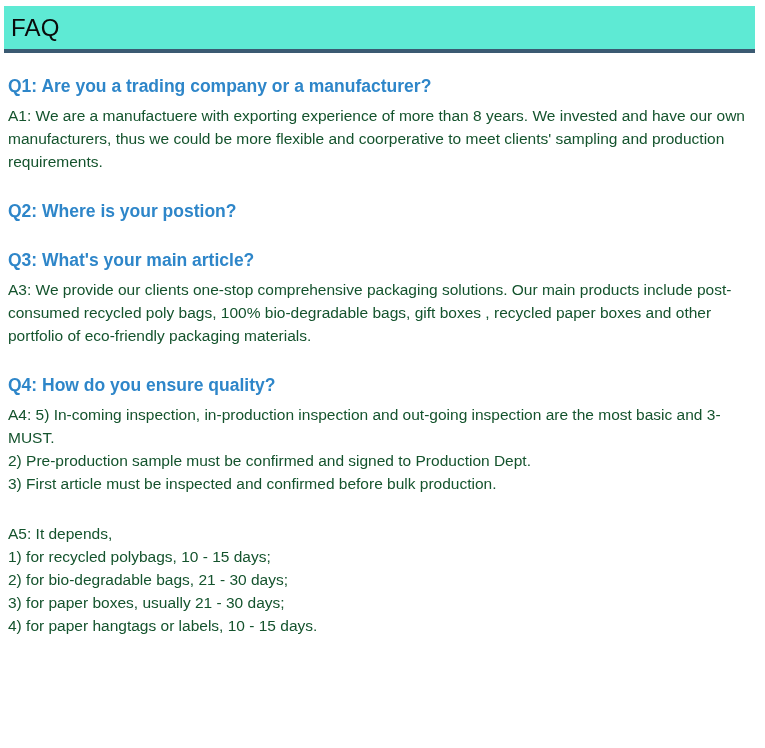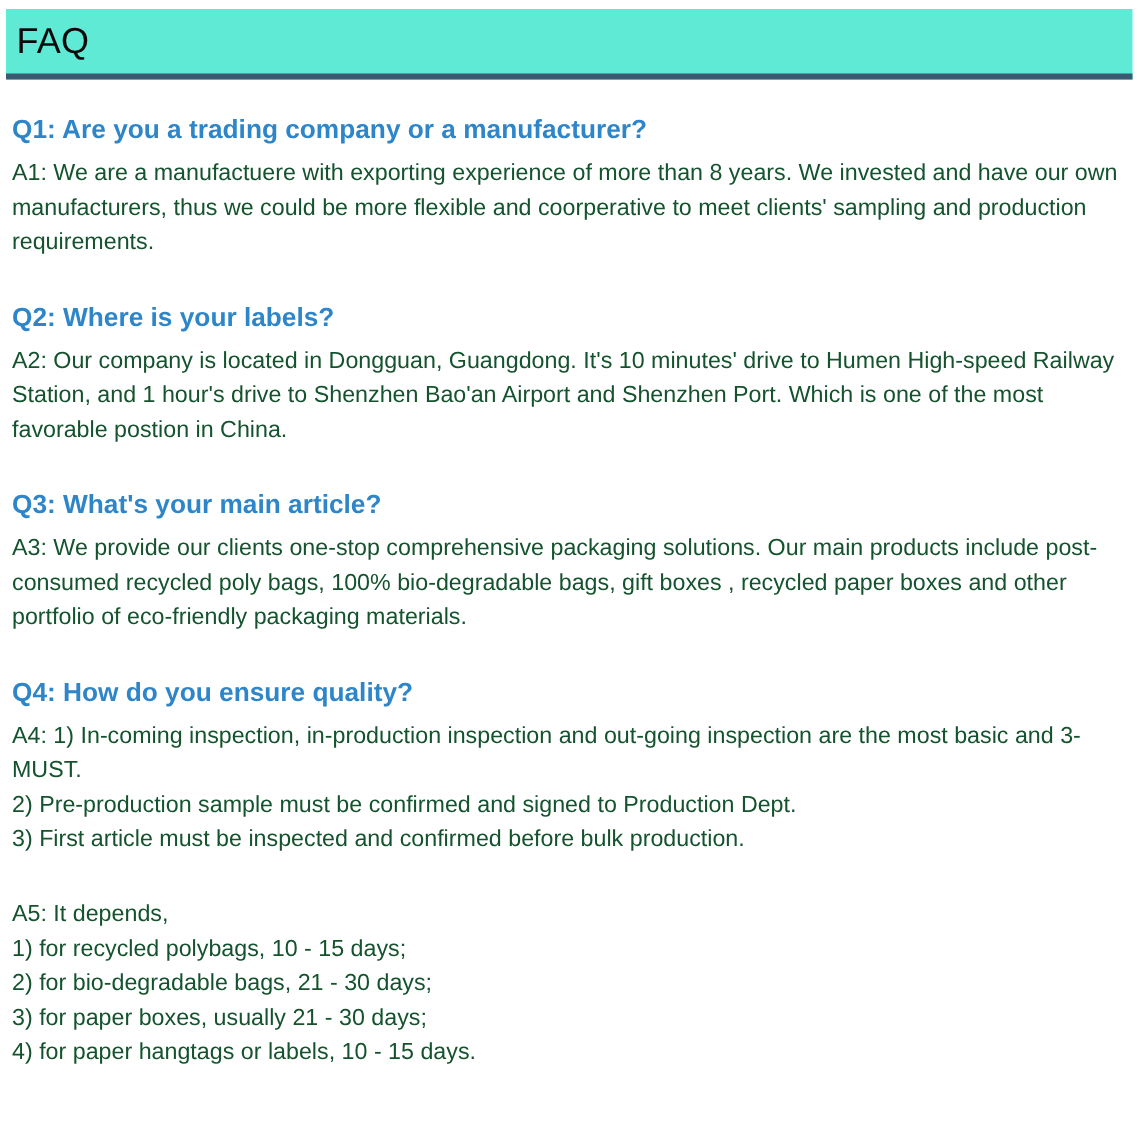--- a/index.html
+++ b/index.html
@@ -59,32 +59,31 @@
   <div class="faq-header">FAQ</div>
 
   <div class="faq-list">
 
     <div class="faq-section">
       <h3 class="faq-question">Q1: Are you a trading company or a manufacturer?</h3>
       <p class="faq-answer">A1: We are a manufactuere with exporting experience of more than 8 years. We invested and have our own manufacturers, thus we could be more flexible and coorperative to meet clients' sampling and production requirements.</p>
     </div>
 
     <div class="faq-section">
-      <h3 class="faq-question">Q2: Where is your labels?</h3>
-      <p class="faq-answer">A2: Our company is located in Dongguan, Guangdong. It's 10 minutes' drive to Humen High-speed Railway Station, and 1 hour's drive to Shenzhen Bao'an Airport and Shenzhen Port. Which is one of the most favorable postion in China.</p>
+      <h3 class="faq-question">Q2: Where is your postion?</h3>
     </div>
 
     <div class="faq-section">
       <h3 class="faq-question">Q3: What's your main article?</h3>
       <p class="faq-answer">A3: We provide our clients one-stop comprehensive packaging solutions. Our main products include post-consumed recycled poly bags, 100% bio-degradable bags, gift boxes , recycled paper boxes and other portfolio of eco-friendly packaging materials.</p>
     </div>
 
     <div class="faq-section">
       <h3 class="faq-question">Q4: How do you ensure quality?</h3>
-      <p class="faq-answer">A4: 1) In-coming inspection, in-production inspection and out-going inspection are the most basic and 3-MUST.
+      <p class="faq-answer">A4: 5) In-coming inspection, in-production inspection and out-going inspection are the most basic and 3-MUST.
 2) Pre-production sample must be confirmed and signed to Production Dept.
 3) First article must be inspected and confirmed before bulk production.</p>
     </div>
 
     <div class="faq-section">
       <p class="faq-answer">A5: It depends,
 1) for recycled polybags, 10 - 15 days;
 2) for bio-degradable bags, 21 - 30 days;
 3) for paper boxes, usually 21 - 30 days;
 4) for paper hangtags or labels, 10 - 15 days.</p>

